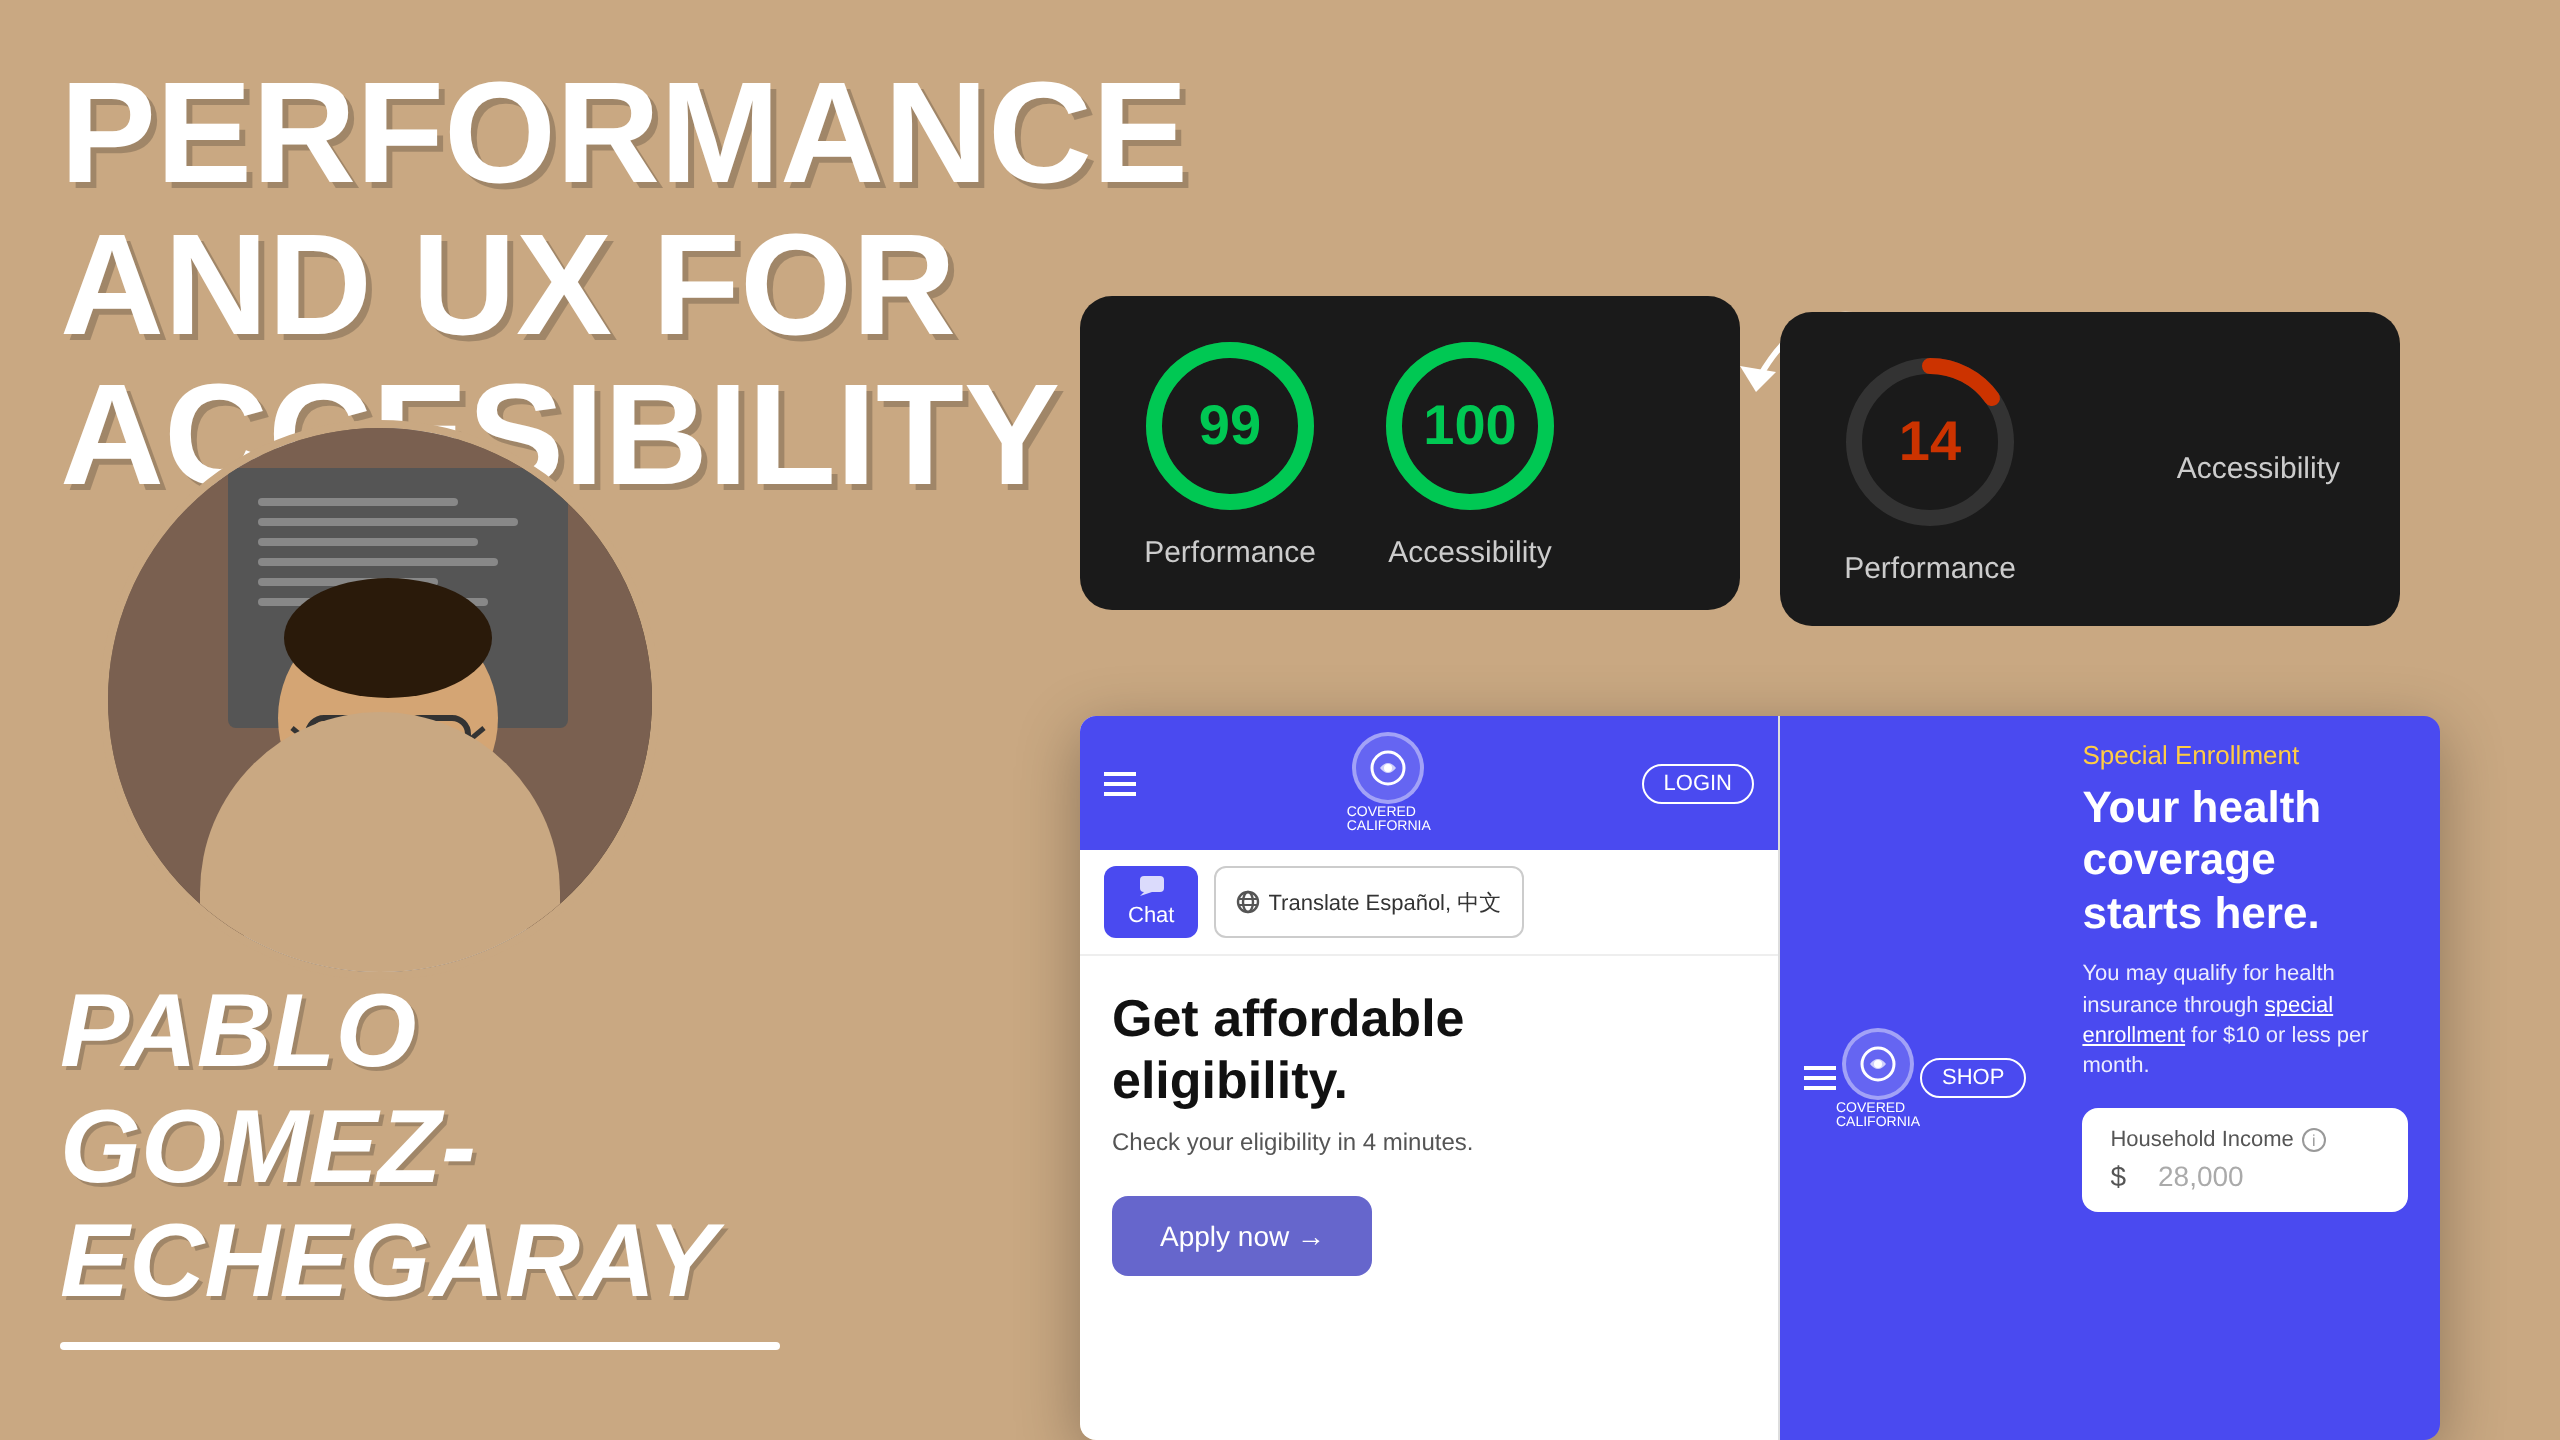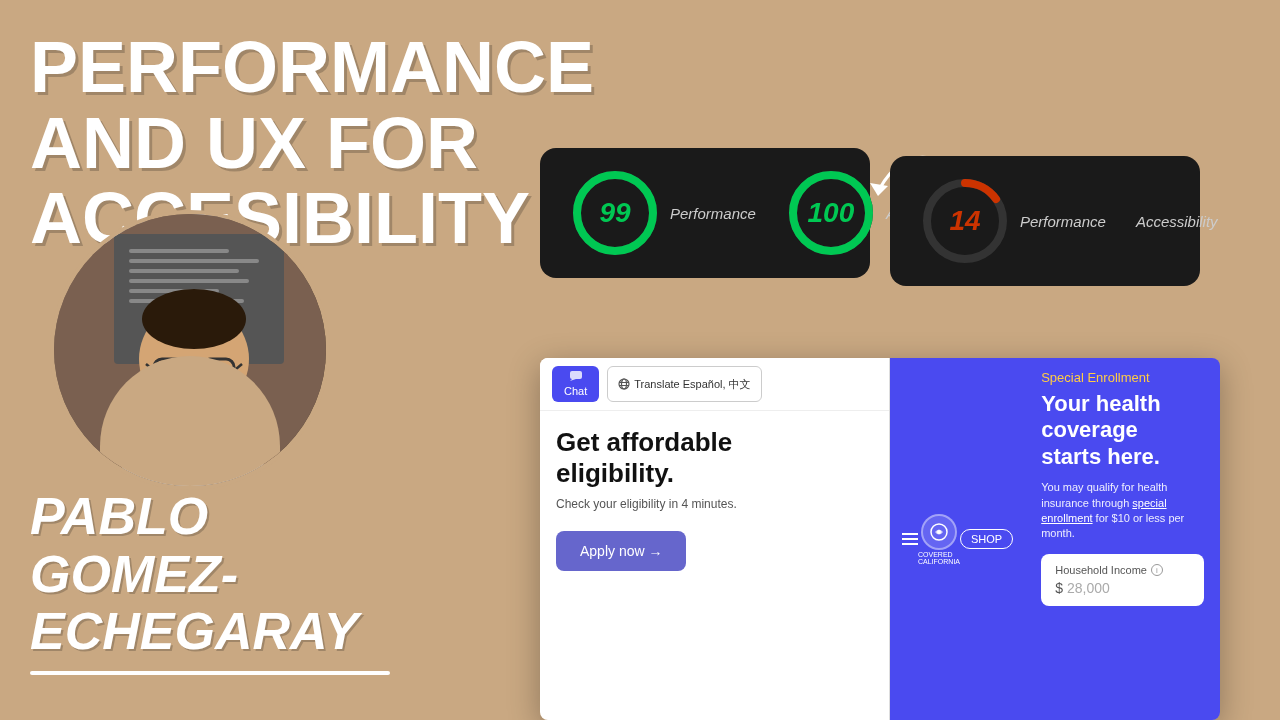--- a/index.html
+++ b/index.html
@@ -109,24 +109,23 @@
     }
     .score-card-bad {
       top: 156px;
       left: 890px;
       width: 310px;
       justify-content: space-between;
     }
 
     .score-item {
       display: flex;
-      flex-direction: row;
+      flex-direction: column;
       align-items: center;
       gap: 10px;
-      font-style: italic;
     }
     .score-circle {
       position: relative;
       width: 90px;
       height: 90px;
     }
     .score-circle svg {
       width: 90px;
       height: 90px;
       transform: rotate(-90deg);
@@ -380,20 +379,21 @@
     }
     .income-dollar {
       font-size: 14px;
       color: #555;
       font-family: Arial, sans-serif;
     }
     .income-value {
       font-size: 14px;
       color: #aaa;
       font-family: Arial, sans-serif;
+      margin-left: 12px;
     }
 
     
     .hamburger {
       display: flex;
       flex-direction: column;
       gap: 3px;
       cursor: pointer;
     }
     .hamburger span {
@@ -501,20 +501,38 @@
   </div>
   <div class="score-item">
     <span class="score-label">Accessibility</span>
   </div>
 </div>
 
 <div class="mockup-container">
 
   <div class="mockup-good">
 
+    <div class="mockup-nav">
+      <div class="hamburger">
+        <span></span>
+          <span></span>
+          <span></span>
+      </div>
+      <div class="mockup-nav-logo">
+        <div class="mockup-nav-logo-circle">
+          <svg width="20" height="20" viewBox="0 0 20 20">
+            <circle cx="10" cy="10" r="8" fill="none" stroke="white" stroke-width="1.5"></circle>
+            <path d="M6 10 Q10 5 14 10 Q10 15 6 10" fill="white" opacity="0.7"></path>
+            <circle cx="10" cy="10" r="2" fill="white"></circle>
+          </svg>
+        </div>
+        <span class="mockup-nav-logo-text">COVERED<br>CALIFORNIA</span>
+      </div>
+      <button class="mockup-nav-btn">LOGIN</button>
+    </div>
 
     <div class="mockup-toolbar">
       <button class="toolbar-chat-btn">
         <svg width="12" height="10" viewBox="0 0 12 10">
             <rect x="0" y="0" width="12" height="8" rx="2" fill="white" opacity="0.8"></rect>
             <polygon points="2,8 0,10 6,8" fill="white" opacity="0.8"></polygon>
           </svg>
         <span>Chat</span>
       </button>
       <button class="toolbar-translate-btn">

